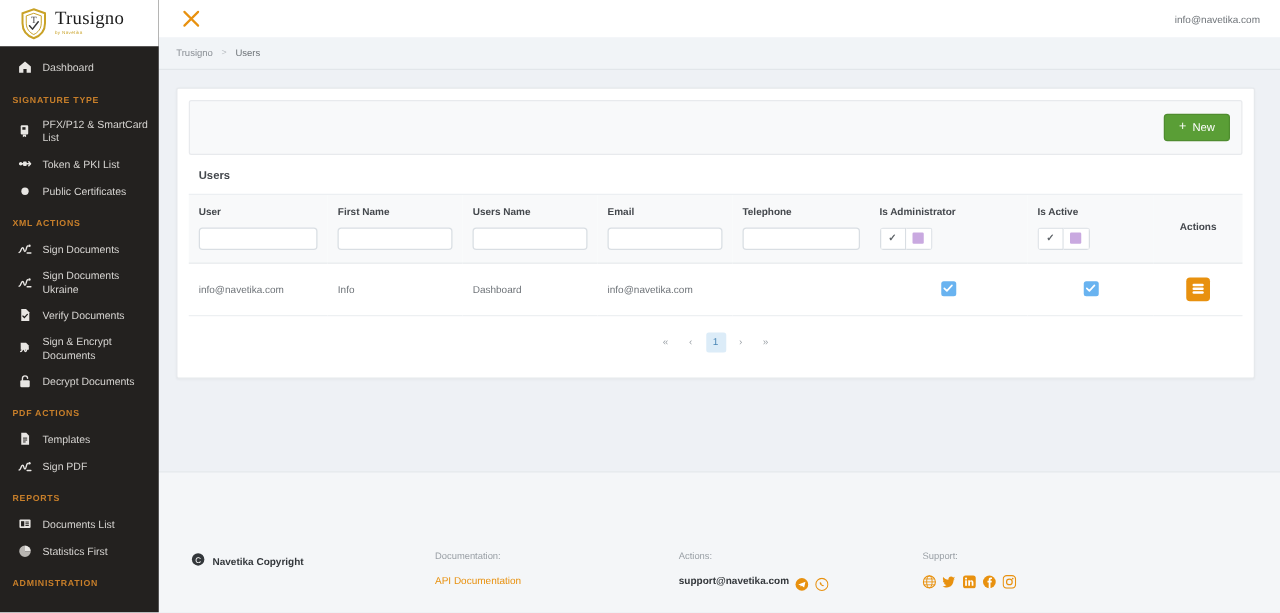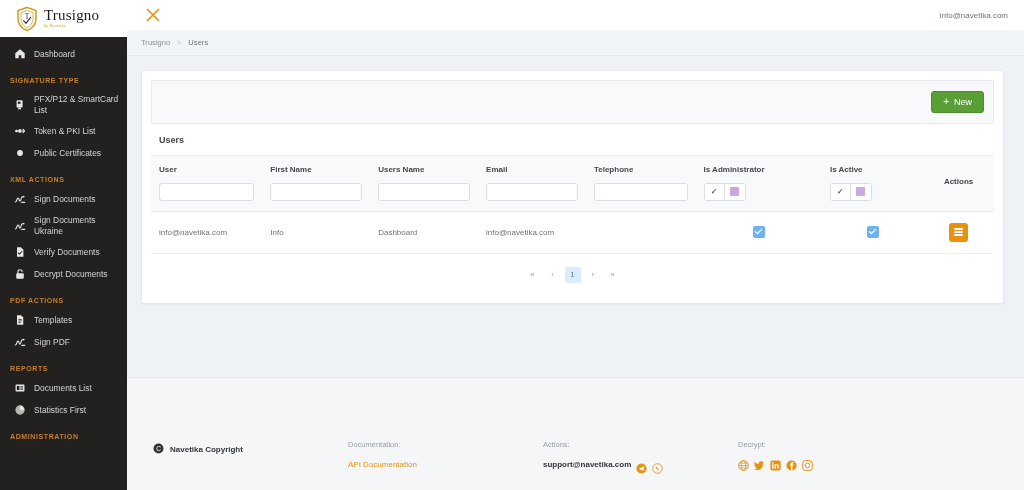--- a/index.html
+++ b/index.html
@@ -253,20 +253,29 @@
           <span class="nav-label">Sign Documents Ukraine</span>
         </div>
         <div class="nav-item">
           <span class="nav-ico">
             <svg width="14" height="14" viewBox="0 0 14 14">
               <path d="M3.5 1.5 H8 L11 4.5 V12.5 H3.5 Z" fill="#e8e6e3"></path>
               <path d="M5 8 L6.4 9.4 L9.2 6.4" stroke="#23211f" stroke-width="1.2" fill="none" stroke-linecap="round"></path>
             </svg>
           </span>
           <span class="nav-label">Verify Documents</span>
+        </div>
+        <div class="nav-item">
+          <span class="nav-ico">
+            <svg width="14" height="14" viewBox="0 0 14 14">
+              <path d="M3 1.5 H8 L10.5 4 V8 H3 Z" fill="#e8e6e3"></path>
+              <path d="M3 9.5 C4.6 9.5 4.2 6.8 5.6 6.8 C6.8 6.8 6.3 9.6 7.5 9.6 C8.6 9.6 8.5 6 9.8 6.4" stroke="#e8e6e3" fill="none" stroke-width="1.3" stroke-linecap="round" stroke-linejoin="round"></path>
+            </svg>
+          </span>
+          <span class="nav-label">Sign &amp; Encrypt Documents</span>
         </div>
         <div class="nav-item">
           <span class="nav-ico">
             <svg width="14" height="14" viewBox="0 0 14 14">
               <rect x="2.6" y="6" width="8.8" height="6.6" rx="1.2" fill="#e8e6e3"></rect>
               <path d="M4.6 6 V4.4 C4.6 2.9 5.7 2 7 2 C8.3 2 9.4 2.9 9.4 4.2" stroke="#e8e6e3" fill="none" stroke-width="1.3" stroke-linecap="round" stroke-linejoin="round"></path>
             </svg>
           </span>
           <span class="nav-label">Decrypt Documents</span>
         </div>
@@ -449,21 +458,21 @@
             <svg class="sicon" viewBox="0 0 16 16">
               <circle cx="8" cy="8" r="7" fill="none" stroke="#e8910f" stroke-width="1.2"></circle>
               <path d="M5.9 5.2 C5.3 5.8 5.3 7.2 6.4 8.5 C7.5 9.8 8.9 10.3 9.6 10.1 L10.4 9.3 L9.3 8.3 L8.6 8.8
                        C8.2 8.6 7.5 7.9 7.3 7.4 L7.8 6.8 Z" fill="#e8910f"></path>
             </svg>
           </span>
         </span>
       </div>
 
       <div class="f-col c4">
-        <span class="f-head">Decrypt:</span>
+        <span class="f-head">Support:</span>
         <span class="f-socials">
           <span>
             <svg class="sicon" viewBox="0 0 16 16">
               <circle cx="8" cy="8" r="7" fill="none" stroke="#e8910f" stroke-width="1.3"></circle>
               <ellipse cx="8" cy="8" rx="3.2" ry="7" fill="none" stroke="#e8910f" stroke-width="1.1"></ellipse>
               <path d="M1 8 H15 M2.2 4.6 H13.8 M2.2 11.4 H13.8" stroke="#e8910f" stroke-width="1"></path>
             </svg>
           </span>
           <span>
             <svg class="sicon" viewBox="0 0 16 16">

